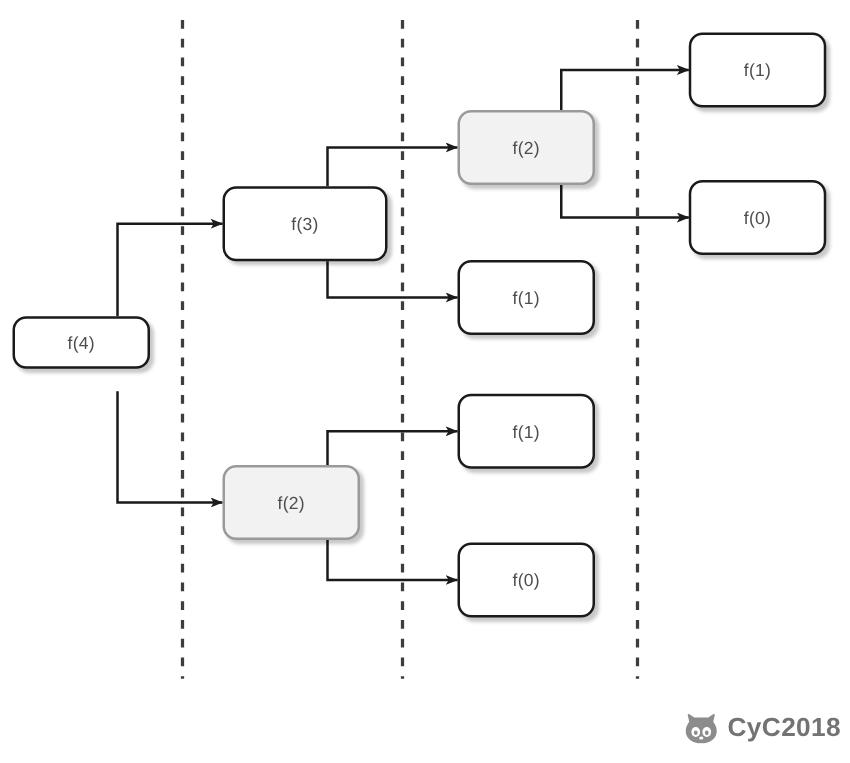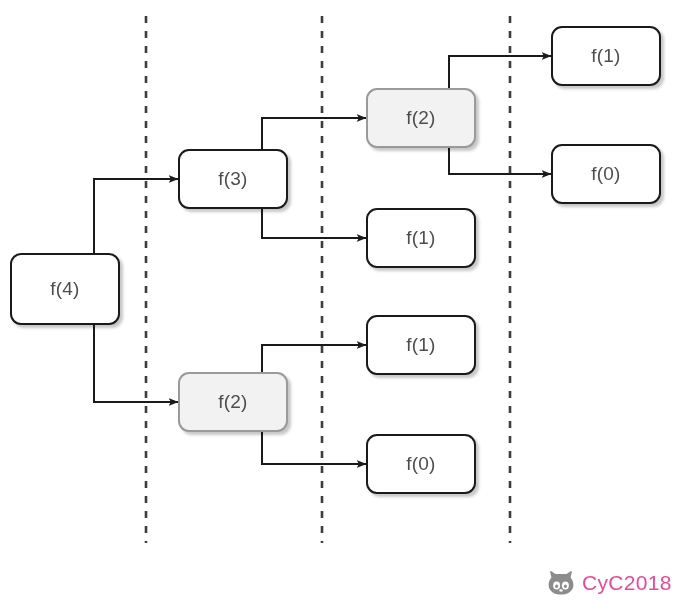--- a/index.html
+++ b/index.html
@@ -24,21 +24,21 @@
     width: 680px;
     height: 610px;
   }
   .node-box {
     position: absolute;
     box-sizing: border-box;
     border-radius: 11px;
     display: flex;
     align-items: center;
     justify-content: center;
-    font-size: 19px;
+    font-size: 14px;
     letter-spacing: 0.2px;
     color: #4d4d4d;
     user-select: none;
   }
   .node-box.plain {
     background: #ffffff;
     border: 2px solid #1a1a1a;
     box-shadow: 3px 3px 3px rgba(0,0,0,0.22);
   }
   .node-box.shaded {
@@ -54,21 +54,22 @@
     position: absolute;
     display: flex;
     align-items: center;
     gap: 7px;
     color: #8c8c8c;
     user-select: none;
   }
   #watermark .wm-text {
     font-size: 21px;
     letter-spacing: 0.3px;
-    color: #ec4899;
+    color: #737373;
+    font-weight: bold;
   }
   #watermark .wm-icon {
     display: block;
     line-height: 0;
   }
 </style>
 </head>
 <body>
 
 <div id="canvas">
@@ -90,24 +91,24 @@
         <path d="M262,149 L262,118 L366,118" fill="none" stroke="#1a1a1a" stroke-width="2" marker-end="url(#arrowhead)"></path>
         <path d="M262,209 L262,238 L366,238" fill="none" stroke="#1a1a1a" stroke-width="2" marker-end="url(#arrowhead)"></path>
         <path d="M262,372 L262,345 L366,345" fill="none" stroke="#1a1a1a" stroke-width="2" marker-end="url(#arrowhead)"></path>
         <path d="M262,432 L262,464 L366,464" fill="none" stroke="#1a1a1a" stroke-width="2" marker-end="url(#arrowhead)"></path>
         <path d="M449,88 L449,56 L551,56" fill="none" stroke="#1a1a1a" stroke-width="2" marker-end="url(#arrowhead)"></path>
         <path d="M449,148 L449,174 L551,174" fill="none" stroke="#1a1a1a" stroke-width="2" marker-end="url(#arrowhead)"></path>
       </g>
   </svg>
 
   <div id="nodes-layer">
-      <div class="node-box plain" style="left: 10px; top: 253px; width: 110px; height: 72px;">
+      <div class="node-box plain" style="left: 10px; top: 253px; width: 110px; height: 42px;">
         <span class="node-label">f(4)</span>
       </div>
-      <div class="node-box plain" style="left: 178px; top: 149px; width: 110px; height: 60px;">
+      <div class="node-box plain" style="left: 178px; top: 149px; width: 132px; height: 60px;">
         <span class="node-label">f(3)</span>
       </div>
       <div class="node-box shaded" style="left: 178px; top: 372px; width: 110px; height: 60px;">
         <span class="node-label">f(2)</span>
       </div>
       <div class="node-box shaded" style="left: 366px; top: 88px; width: 110px; height: 60px;">
         <span class="node-label">f(2)</span>
       </div>
       <div class="node-box plain" style="left: 366px; top: 208px; width: 110px; height: 60px;">
         <span class="node-label">f(1)</span>

